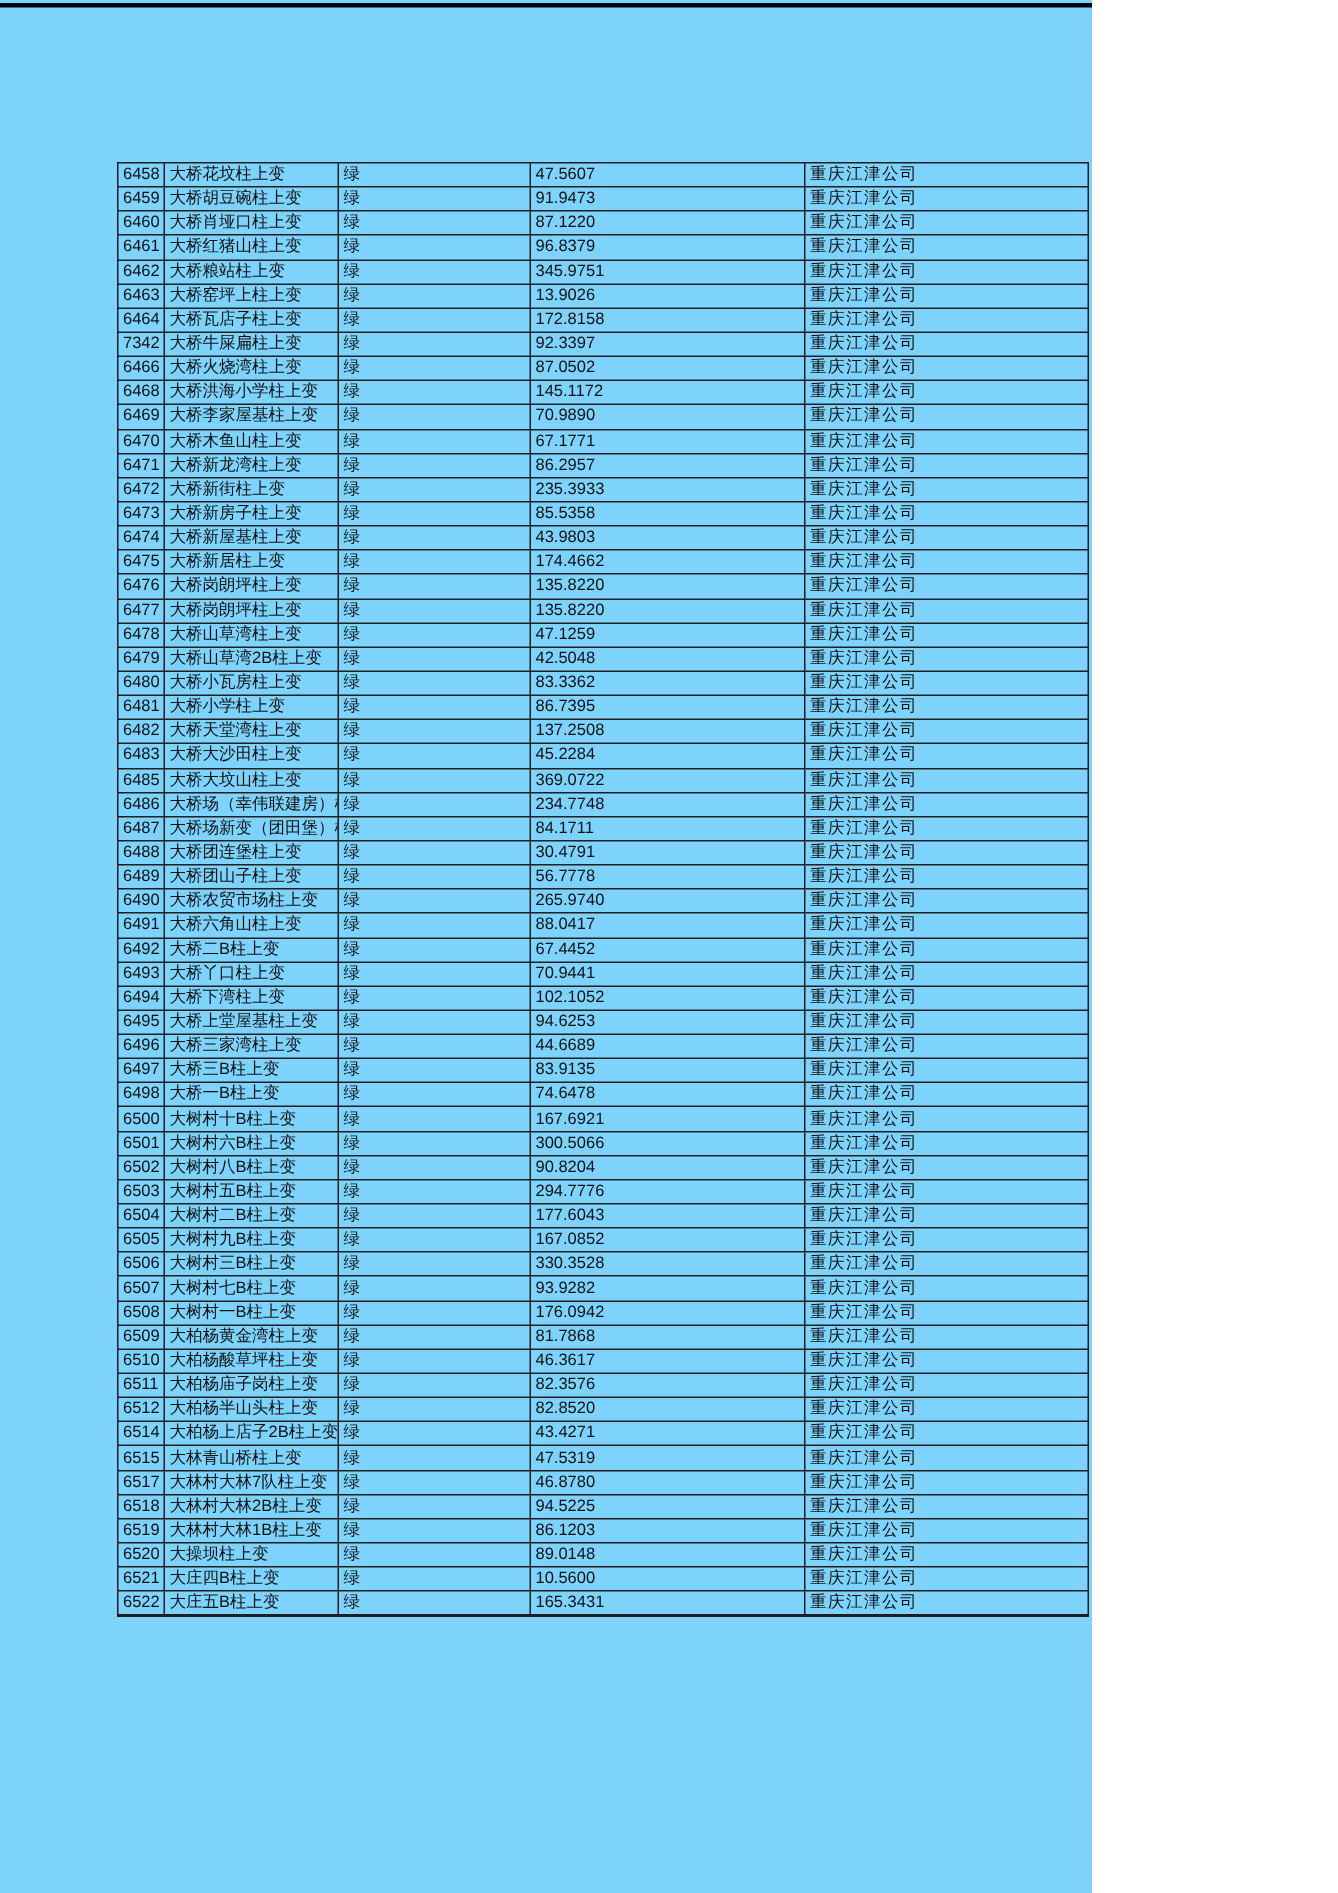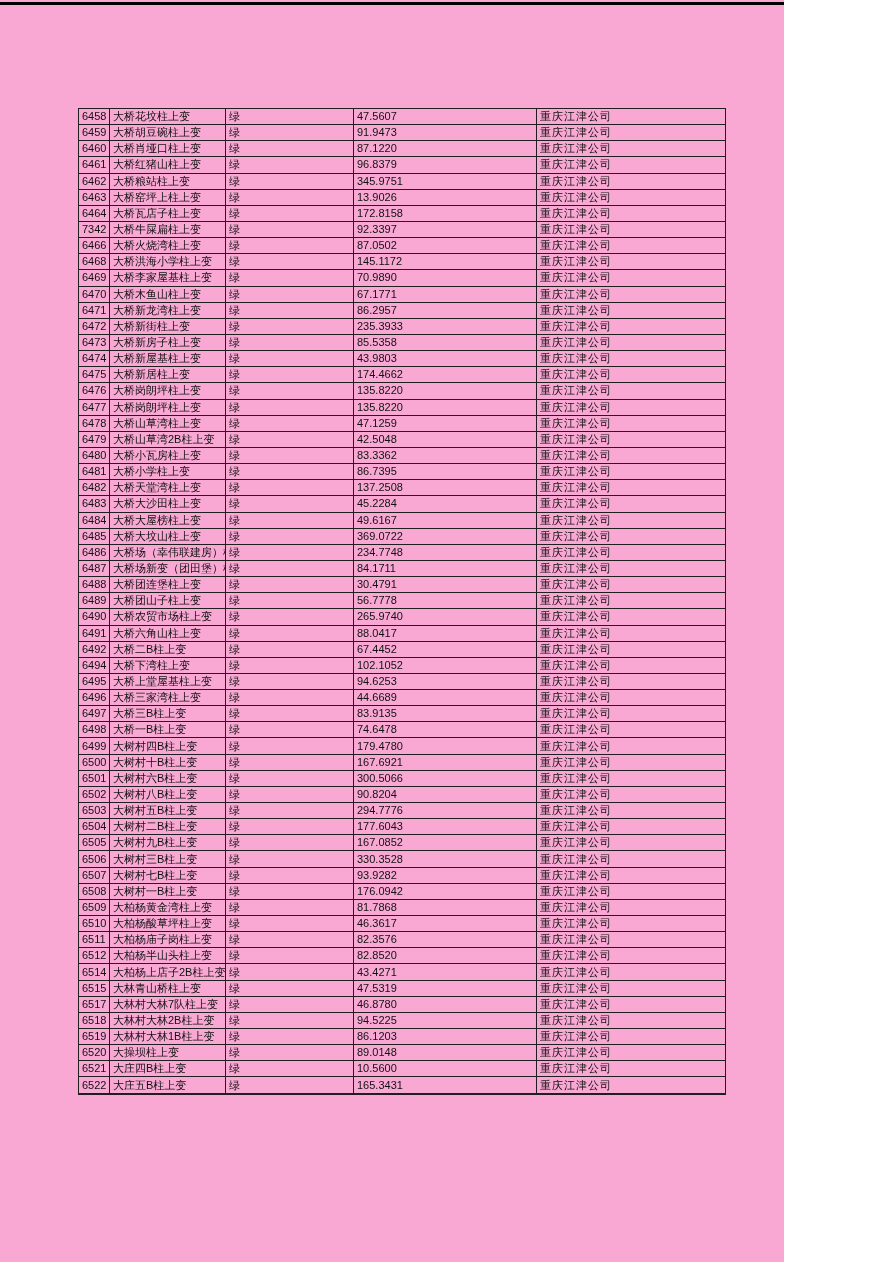--- a/index.html
+++ b/index.html
@@ -5,23 +5,23 @@
   html, body {
     margin: 0;
     padding: 0;
     background: #ffffff;
     width: 892px;
     height: 1262px;
     font-family: "Liberation Sans", "DejaVu Sans", sans-serif;
   }
   #page {
     position: relative;
-    width: 784px;
+    width: 728px;
     height: 1262px;
-    background: #f9a8d4;
+    background: #7dd3fc;
     overflow: hidden;
   }
   #top-rule {
     position: absolute;
     left: 0;
     top: 2px;
     width: 892px;
     height: 3px;
     background: #000000;
   }
@@ -242,27 +242,20 @@
           <td class="col-company">重庆江津公司</td>
         </tr>
         <tr>
           <td class="col-id">6483</td>
           <td class="col-name">大桥大沙田柱上变</td>
           <td class="col-status">绿</td>
           <td class="col-value">45.2284</td>
           <td class="col-company">重庆江津公司</td>
         </tr>
         <tr>
-          <td class="col-id">6484</td>
-          <td class="col-name">大桥大屋榜柱上变</td>
-          <td class="col-status">绿</td>
-          <td class="col-value">49.6167</td>
-          <td class="col-company">重庆江津公司</td>
-        </tr>
-        <tr>
           <td class="col-id">6485</td>
           <td class="col-name">大桥大坟山柱上变</td>
           <td class="col-status">绿</td>
           <td class="col-value">369.0722</td>
           <td class="col-company">重庆江津公司</td>
         </tr>
         <tr>
           <td class="col-id">6486</td>
           <td class="col-name">大桥场（幸伟联建房）柱上变</td>
           <td class="col-status">绿</td>
@@ -305,20 +298,27 @@
           <td class="col-company">重庆江津公司</td>
         </tr>
         <tr>
           <td class="col-id">6492</td>
           <td class="col-name">大桥二B柱上变</td>
           <td class="col-status">绿</td>
           <td class="col-value">67.4452</td>
           <td class="col-company">重庆江津公司</td>
         </tr>
         <tr>
+          <td class="col-id">6493</td>
+          <td class="col-name">大桥丫口柱上变</td>
+          <td class="col-status">绿</td>
+          <td class="col-value">70.9441</td>
+          <td class="col-company">重庆江津公司</td>
+        </tr>
+        <tr>
           <td class="col-id">6494</td>
           <td class="col-name">大桥下湾柱上变</td>
           <td class="col-status">绿</td>
           <td class="col-value">102.1052</td>
           <td class="col-company">重庆江津公司</td>
         </tr>
         <tr>
           <td class="col-id">6495</td>
           <td class="col-name">大桥上堂屋基柱上变</td>
           <td class="col-status">绿</td>
@@ -337,27 +337,20 @@
           <td class="col-name">大桥三B柱上变</td>
           <td class="col-status">绿</td>
           <td class="col-value">83.9135</td>
           <td class="col-company">重庆江津公司</td>
         </tr>
         <tr>
           <td class="col-id">6498</td>
           <td class="col-name">大桥一B柱上变</td>
           <td class="col-status">绿</td>
           <td class="col-value">74.6478</td>
-          <td class="col-company">重庆江津公司</td>
-        </tr>
-        <tr>
-          <td class="col-id">6499</td>
-          <td class="col-name">大树村四B柱上变</td>
-          <td class="col-status">绿</td>
-          <td class="col-value">179.4780</td>
           <td class="col-company">重庆江津公司</td>
         </tr>
         <tr>
           <td class="col-id">6500</td>
           <td class="col-name">大树村十B柱上变</td>
           <td class="col-status">绿</td>
           <td class="col-value">167.6921</td>
           <td class="col-company">重庆江津公司</td>
         </tr>
         <tr>

